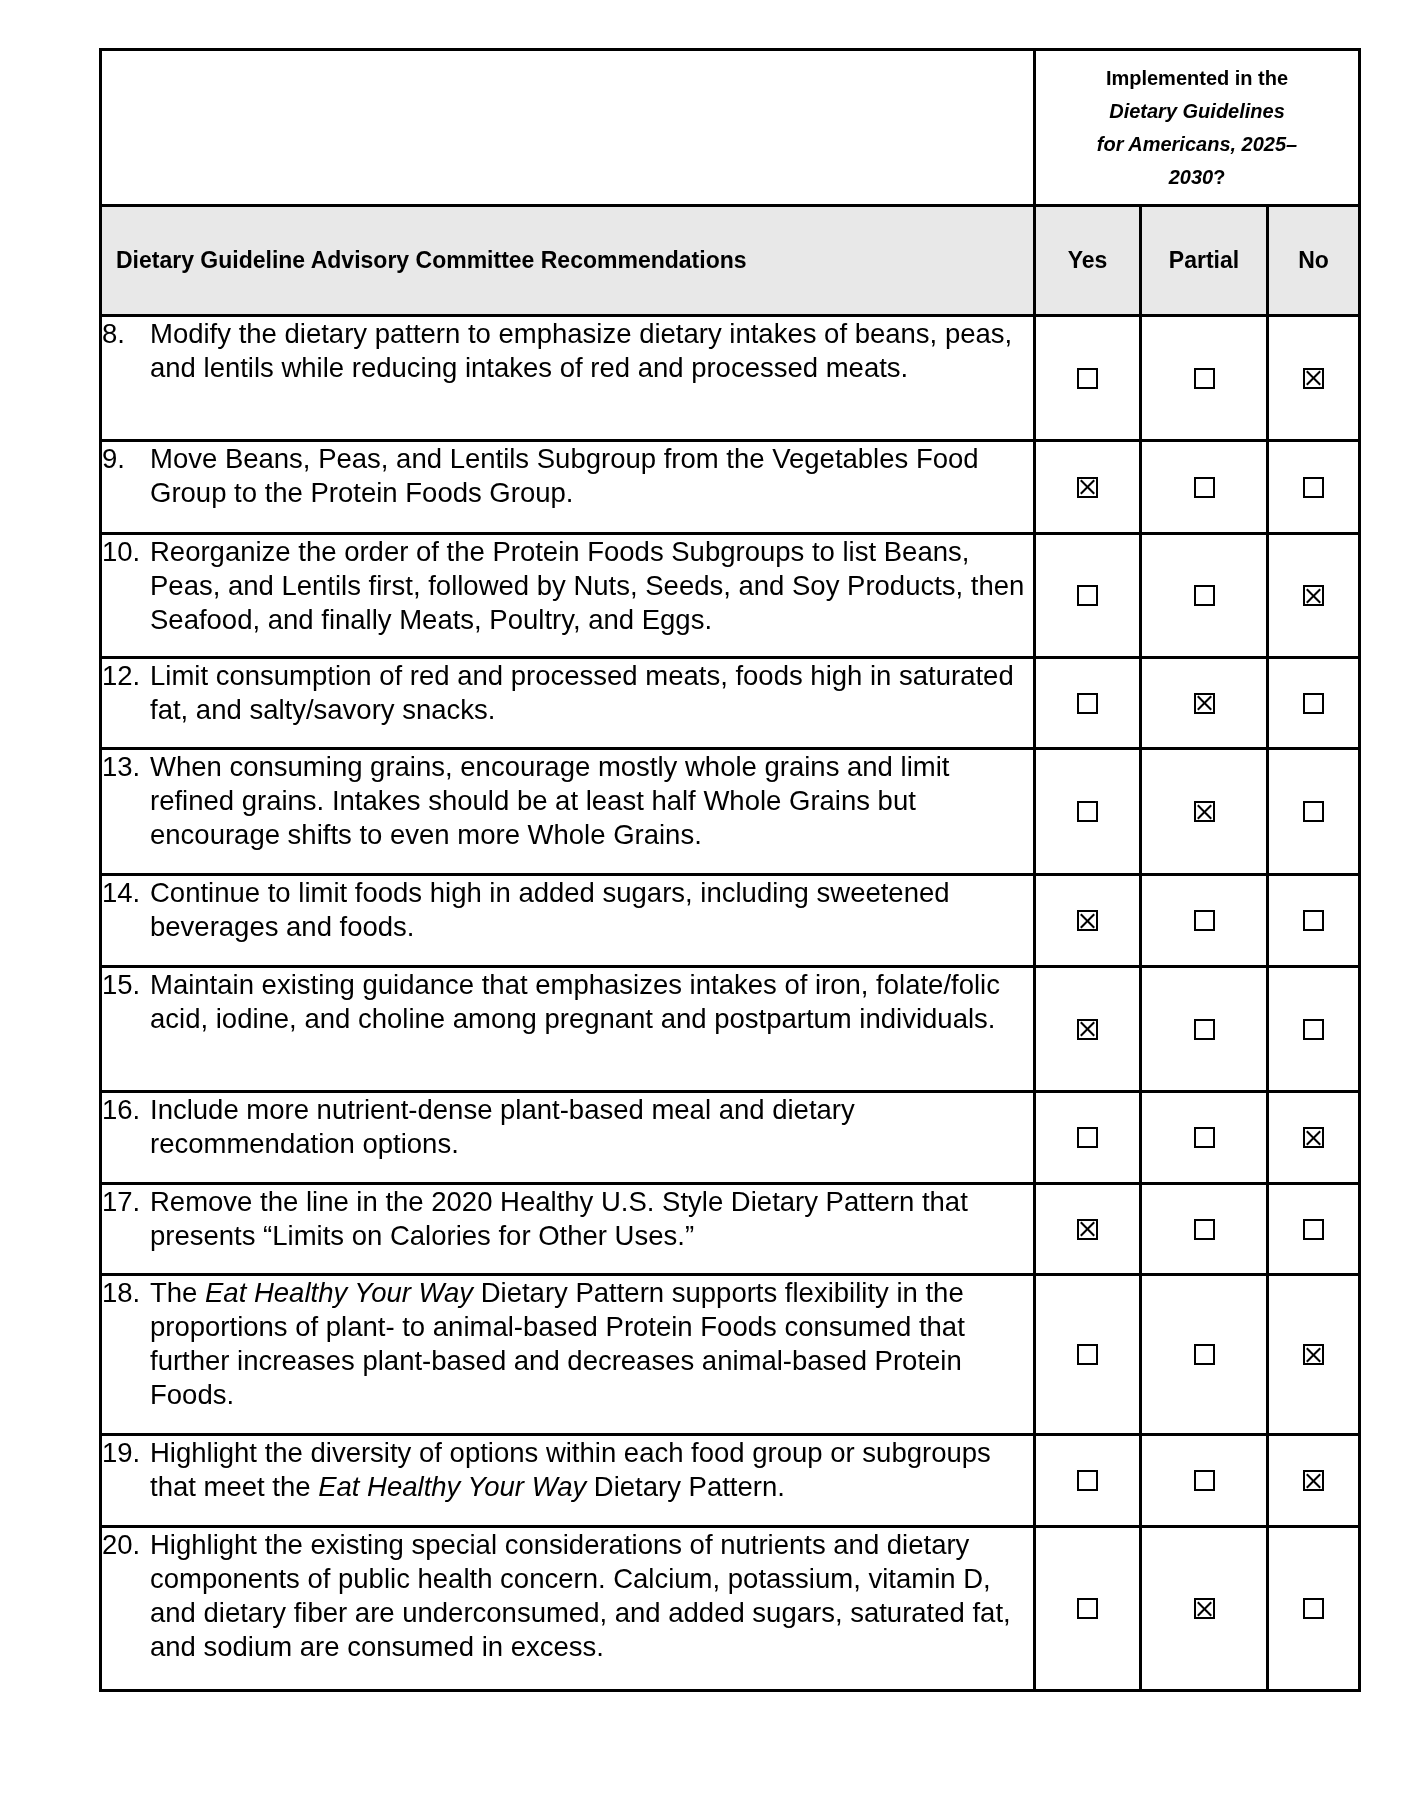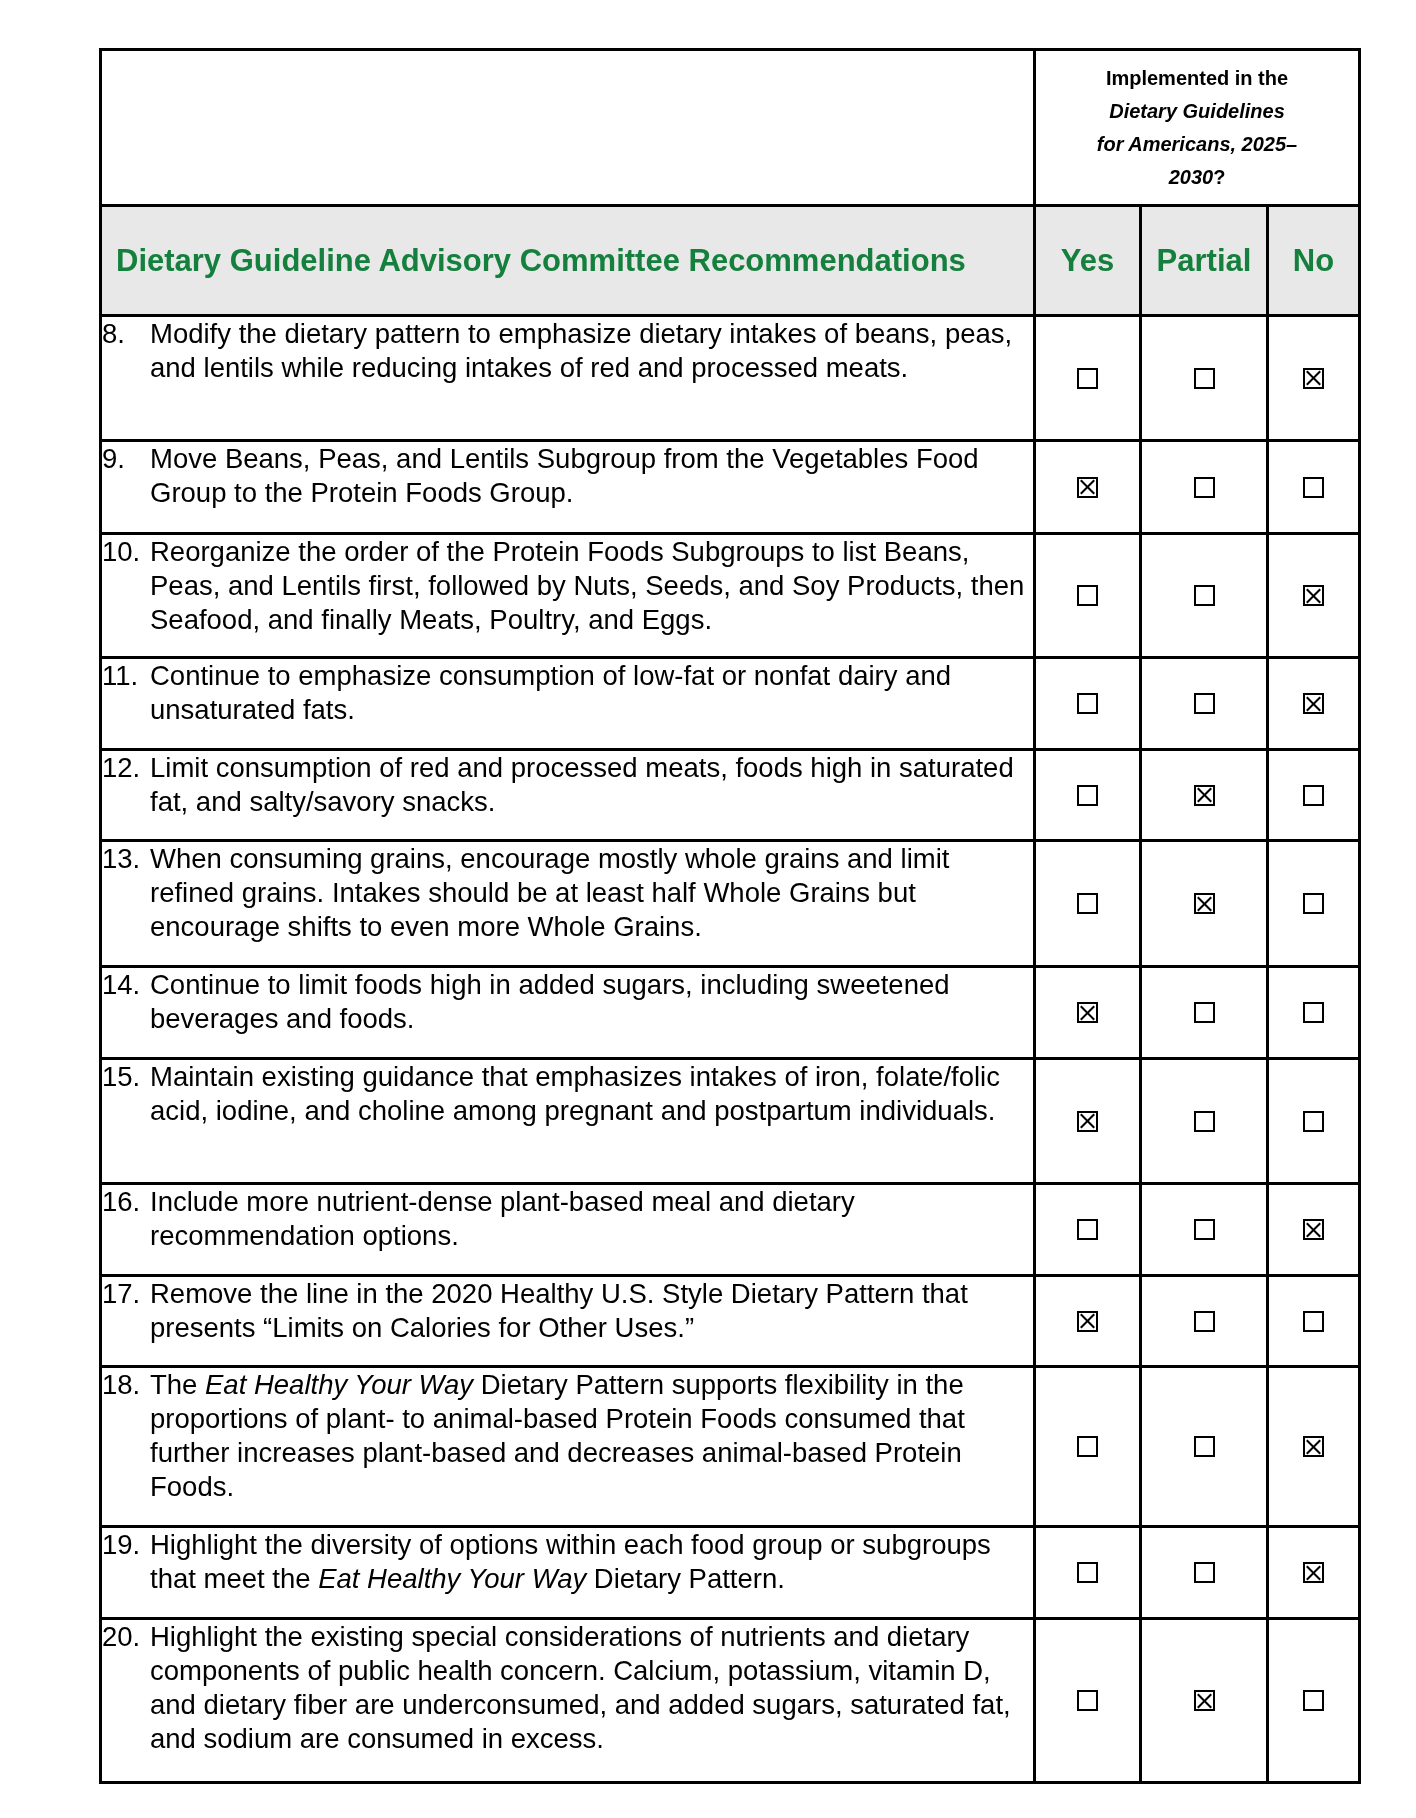--- a/index.html
+++ b/index.html
@@ -13,21 +13,21 @@
   col.c-yes { width: 106px; }
   col.c-partial { width: 127px; }
   col.c-no { width: 92px; }
   .top-blank { height: 153px; }
   .impl-header {
     text-align: center; vertical-align: middle;
     font-weight: bold; font-size: 20px; line-height: 33px; padding: 0 6px;
   }
   .impl-header i { font-style: italic; }
   .sub-row th {
-    background: #e8e8e8; color: #15803d; font-weight: bold; font-size: 31px;
+    background: #e8e8e8; color: #000000; font-weight: bold; font-size: 23px;
     height: 107px; vertical-align: middle;
   }
   .sub-row th.title { text-align: left; padding-left: 14px; }
   .sub-row th.opt { }
   .rec-text {
     font-size: 27.5px; line-height: 34px; vertical-align: top;
     padding: 8px 10px 6px 14px;
   }
   .rec-item { display: flex; }
   .rec-num { width: 48px; flex: 0 0 48px; }
@@ -98,31 +98,20 @@
         <td class="rec-text">
           <div class="rec-item">
             <span class="rec-num">10.</span>
             <span class="rec-body"><span>Reorganize the order of the Protein Foods Subgroups to list Beans, Peas, and Lentils first, followed by Nuts, Seeds, and Soy Products, then Seafood, and finally Meats, Poultry, and Eggs.</span></span>
           </div>
         </td>
         <td class="cb-cell"><span class="cb" aria-checked="false"></span></td>
         <td class="cb-cell"><span class="cb" aria-checked="false"></span></td>
         <td class="cb-cell"><span class="cb checked" aria-checked="true"></span></td>
       </tr>
-      <tr style="height: 92px;">
-        <td class="rec-text">
-          <div class="rec-item">
-            <span class="rec-num">11.</span>
-            <span class="rec-body"><span>Continue to emphasize consumption of low-fat or nonfat dairy and unsaturated fats.</span></span>
-          </div>
-        </td>
-        <td class="cb-cell"><span class="cb" aria-checked="false"></span></td>
-        <td class="cb-cell"><span class="cb" aria-checked="false"></span></td>
-        <td class="cb-cell"><span class="cb checked" aria-checked="true"></span></td>
-      </tr>
       <tr style="height: 91px;">
         <td class="rec-text">
           <div class="rec-item">
             <span class="rec-num">12.</span>
             <span class="rec-body"><span>Limit consumption of red and processed meats, foods high in saturated fat, and salty/savory snacks.</span></span>
           </div>
         </td>
         <td class="cb-cell"><span class="cb" aria-checked="false"></span></td>
         <td class="cb-cell"><span class="cb checked" aria-checked="true"></span></td>
         <td class="cb-cell"><span class="cb" aria-checked="false"></span></td>

